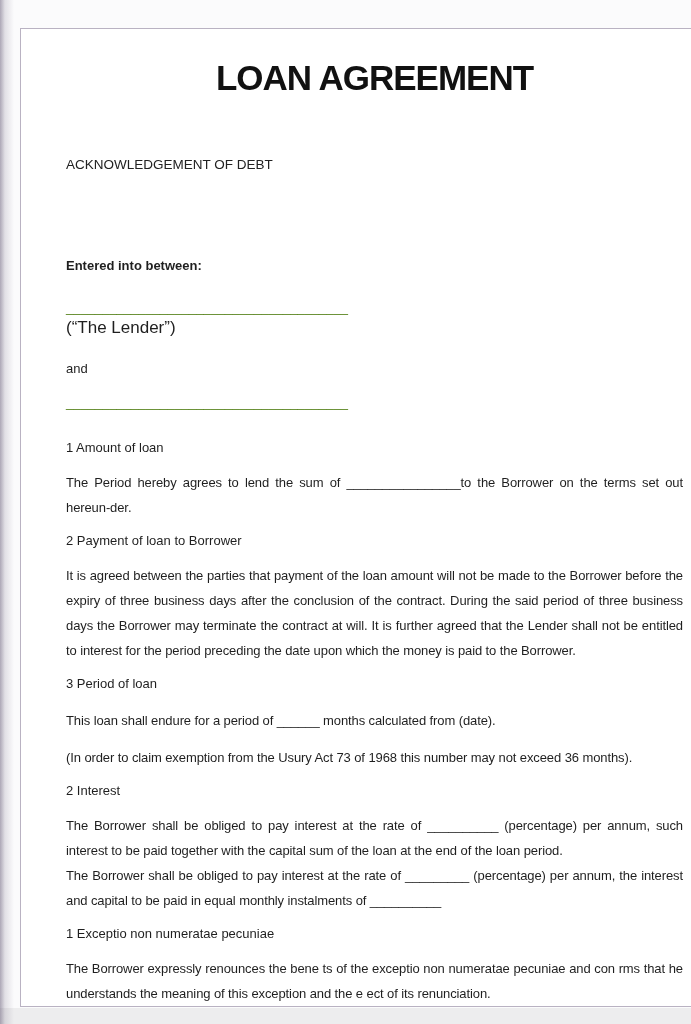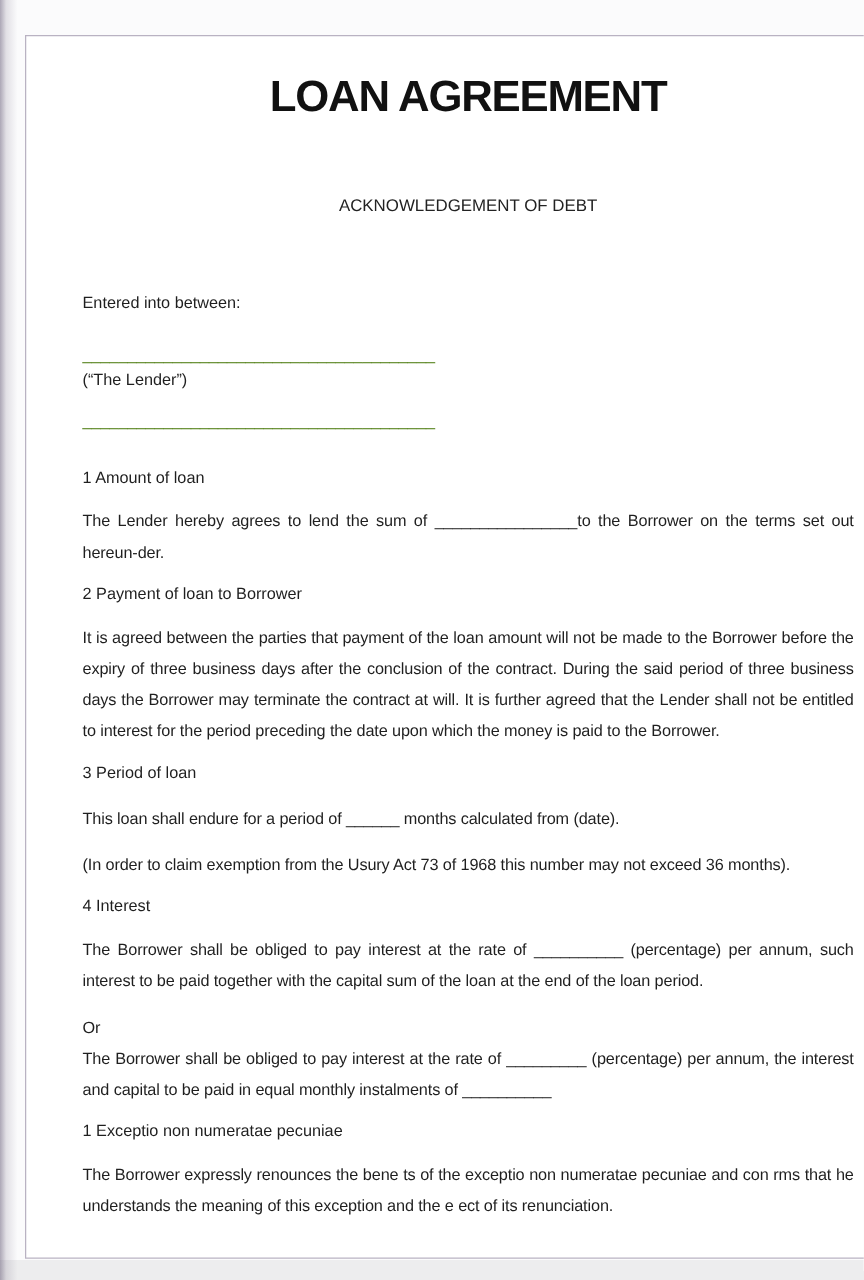--- a/index.html
+++ b/index.html
@@ -53,37 +53,37 @@
     font-weight: bold;
     letter-spacing: -1px;
     color: #111;
     line-height: 1.1;
   }
   .doc-subtitle {
     margin-top: 54px;
     font-size: 13.5px;
     line-height: 25px;
     color: #222;
-    text-align: center;
   }
   .intro-lead {
-    margin-top: 52px;
+    margin-top: 76px;
     font-size: 13px;
     line-height: 25px;
+    font-weight: bold;
   }
   .blank-line {
     margin-top: 22px;
     font-size: 13px;
     line-height: 16px;
     letter-spacing: 0;
     color: #4d7c0f;
     white-space: nowrap;
   }
   .party-label {
-    font-size: 13px;
+    font-size: 17px;
     line-height: 23px;
   }
   .conjunction {
     margin-top: 17px;
     font-size: 13px;
     line-height: 25px;
   }
   .blank-line-2 {
     margin-top: 14px;
   }
@@ -123,43 +123,43 @@
 
     <h1 class="doc-title">LOAN AGREEMENT</h1>
 
     <div class="doc-subtitle">ACKNOWLEDGEMENT OF DEBT</div>
 
     <div class="intro-lead">Entered into between:</div>
 
     <div class="blank-line">_______________________________________</div>
     <div class="party-label">(“The Lender”)</div>
 
+    <div class="conjunction">and</div>
 
     <div class="blank-line blank-line-2">_______________________________________</div>
 
     <div class="section">
       <div class="section-heading first">1 Amount of loan</div>
-      <p class="para">The Lender hereby agrees to lend the sum of ________________to the Borrower on the terms set out hereun-der.</p>
+      <p class="para">The Period hereby agrees to lend the sum of ________________to the Borrower on the terms set out hereun-der.</p>
     </div>
 
     <div class="section">
       <div class="section-heading">2 Payment of loan to Borrower</div>
       <p class="para">It is agreed between the parties that payment of the loan amount will not be made to the Borrower before the expiry of three business days after the conclusion of the contract. During the said period of three business days the Borrower may terminate the contract at will. It is further agreed that the Lender shall not be entitled to interest for the period preceding the date upon which the money is paid to the Borrower.</p>
     </div>
 
     <div class="section">
       <div class="section-heading">3 Period of loan</div>
       <div class="line">This loan shall endure for a period of ______ months calculated from (date).</div>
       <div class="line">(In order to claim exemption from the Usury Act 73 of 1968 this number may not exceed 36 months).</div>
     </div>
 
     <div class="section">
-      <div class="section-heading">4 Interest</div>
+      <div class="section-heading">2 Interest</div>
       <p class="para">The Borrower shall be obliged to pay interest at the rate of __________ (percentage) per annum, such interest to be paid together with the capital sum of the loan at the end of the loan period.</p>
-      <div class="line">Or</div>
       <p class="para">The Borrower shall be obliged to pay interest at the rate of _________ (percentage) per annum, the interest and capital to be paid in equal monthly instalments of __________</p>
     </div>
 
     <div class="section">
       <div class="section-heading">1 Exceptio non numeratae pecuniae</div>
       <p class="para">The Borrower expressly renounces the bene ts of the exceptio non numeratae pecuniae and con rms that he understands the meaning of this exception and the e ect of its renunciation.</p>
     </div>
 
   </div>
 </div>

